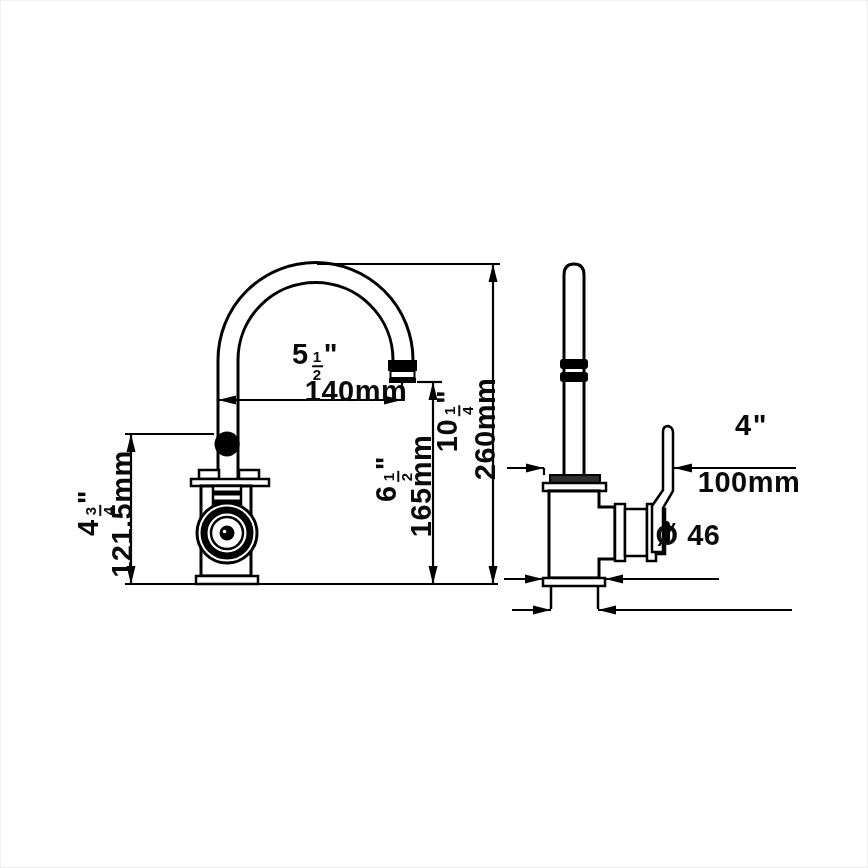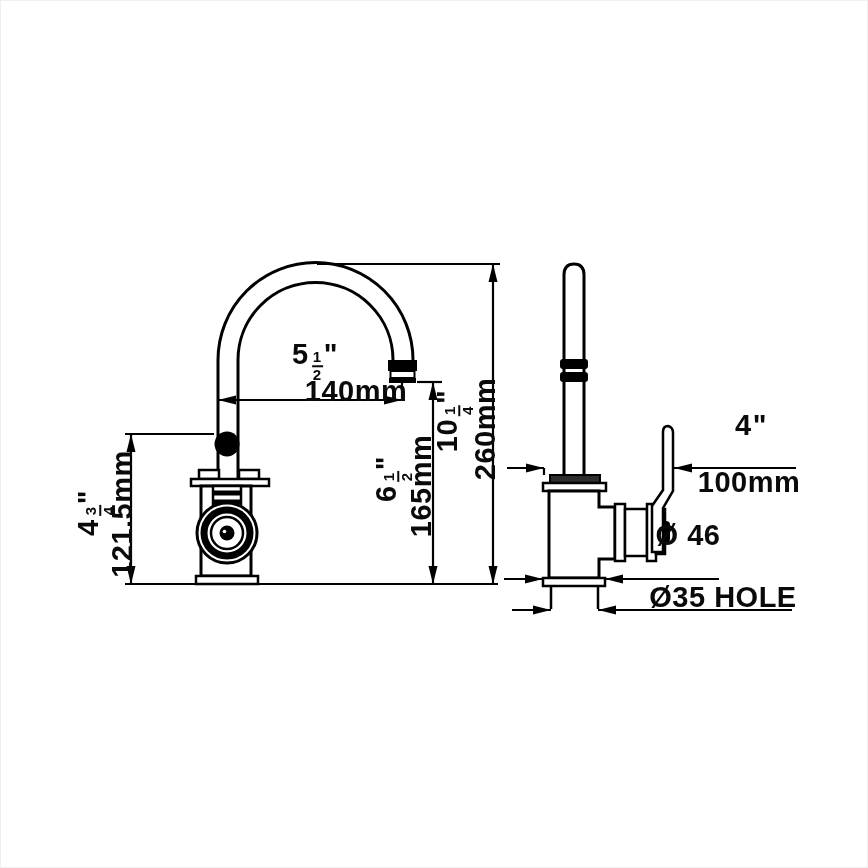--- a/index.html
+++ b/index.html
@@ -170,15 +170,14 @@
       </span><span class="unit">"</span>
   </div>
   <div class="label rot" style="left:121px; top:513px;">121.5mm</div>
 
   <div class="label" style="left:750px; top:424px;">
     <span>4</span><span class="unit">"</span>
   </div>
   <div class="label" style="left:748px; top:481px;">100mm</div>
 
   <div class="label" style="left:687px; top:534px;">Ø 46</div>
-  <div class="label" style="left:722px; top:596px;">Ø35 HOLE</div>
 
 </div>
 
 </body></html>

